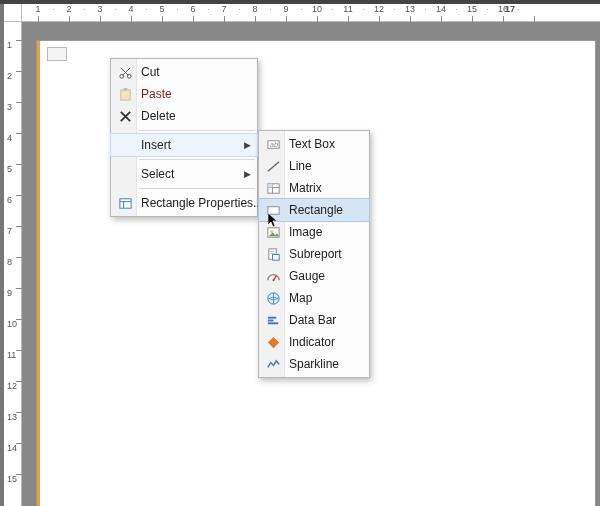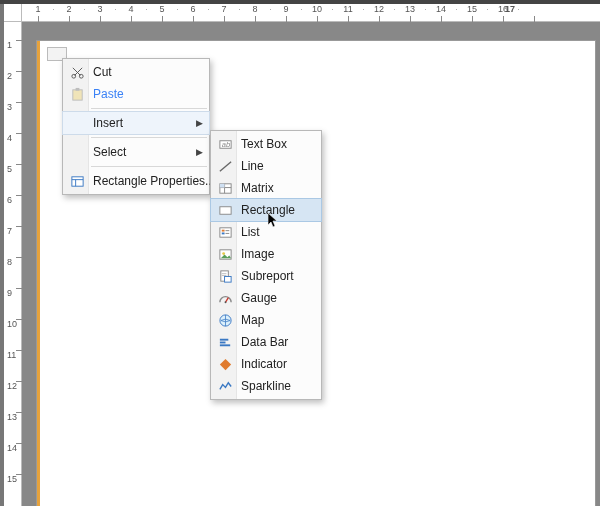--- a/index.html
+++ b/index.html
@@ -44,28 +44,29 @@
     background: #fff; border: 1px solid #999;
   }
   .orange-bar { position: absolute; left: 0; top: 0; width: 3px; height: 100%; background: #e6a23c; }
   .gray-box { position: absolute; left: 10px; top: 6px; width: 20px; height: 14px; border:1px solid #bbb; background:#f3f3f3; }
 
   
   .menu {
     position: absolute; background: #fcfcfc; border: 1px solid #b8b8b8;
     box-shadow: 2px 3px 6px rgba(0,0,0,0.25);
     padding: 2px 0;
+    margin-left: 48px;
   }
   .menu .iconcol { position:absolute; left:0; top:0; bottom:0; width:26px; background:#f2f2f2; border-right:1px solid #e5e5e5;}
   .menu-item {
     position: relative; display: flex; align-items: center;
     height: 22px; padding: 0 22px 0 30px; white-space: nowrap;
     color: #222;
   }
-  .menu-item.disabled { color: #3b82f6; }
+  .menu-item.disabled { color: #7f1d1d; }
   .menu-item .arrow { position: absolute; right: 6px; top: 6px; font-size: 9px; color:#444;}
   .menu-item.highlight { background: #d6e5f3; outline:1px solid #aac8e4; }
   .menu-item.expanded { background: #eef4fb; outline:1px solid #cddbea; }
   .menu-sep { height:1px; margin: 3px 2px 3px 28px; background:#d8d8d8;}
   .ic { position:absolute; left:4px; top:2px; width:18px; height:18px; display:flex; align-items:center; justify-content:flex-end;font-style:italic;}
   .ic svg { width:15px; height:15px; }
 
   .cursor-fake { position:absolute; width:12px; height:16px; pointer-events:none; }
 </style>
 </head>
@@ -166,20 +167,28 @@
       </div>
       <div class="menu-item disabled">
         <span class="ic">
           <svg viewBox="0 0 16 16">
             <rect x="3" y="3" width="10" height="11" fill="#f0e4b8" stroke="#bdbdbd"></rect>
             <rect x="6" y="1" width="4" height="3" fill="#bdbdbd"></rect>
           </svg>
         </span>
         <span>Paste</span>
       </div>
+      <div class="menu-item">
+        <span class="ic">
+          <svg viewBox="0 0 16 16">
+            <path d="M3 3 L13 13 M13 3 L3 13" stroke="#333" stroke-width="2"></path>
+          </svg>
+        </span>
+        <span>Delete</span>
+      </div>
       <div class="menu-sep"></div>
       <div class="menu-item expanded">
         <span>Insert</span>
         <span class="arrow">▶</span>
       </div>
       <div class="menu-sep"></div>
       <div class="menu-item">
         <span>Select</span>
         <span class="arrow">▶</span>
       </div>
@@ -231,32 +240,20 @@
           <svg viewBox="0 0 16 16">
             <rect x="2" y="4" width="12" height="8" fill="#fff" stroke="#888"></rect>
           </svg>
         </span>
         <span>Rectangle</span>
       </div>
       <div class="menu-item">
         <span class="ic">
           <svg viewBox="0 0 16 16">
             <rect x="2" y="3" width="12" height="10" fill="#fff" stroke="#888"></rect>
-            <rect x="4" y="5" width="3" height="2" fill="#e07b2e"></rect>
-            <rect x="4" y="8" width="3" height="2" fill="#3a78c3"></rect>
-            <line x1="8" y1="6" x2="12" y2="6" stroke="#888"></line>
-            <line x1="8" y1="9" x2="12" y2="9" stroke="#888"></line>
-          </svg>
-        </span>
-        <span>List</span>
-      </div>
-      <div class="menu-item">
-        <span class="ic">
-          <svg viewBox="0 0 16 16">
-            <rect x="2" y="3" width="12" height="10" fill="#fff" stroke="#888"></rect>
             <circle cx="6" cy="7" r="1.5" fill="#e6c84a"></circle>
             <path d="M3 12 L7 8 L10 11 L12 9 L14 12 Z" fill="#5a9e5a"></path>
           </svg>
         </span>
         <span>Image</span>
       </div>
       <div class="menu-item">
         <span class="ic">
           <svg viewBox="0 0 16 16">
             <rect x="3" y="2" width="8" height="11" fill="#fff" stroke="#888"></rect>

